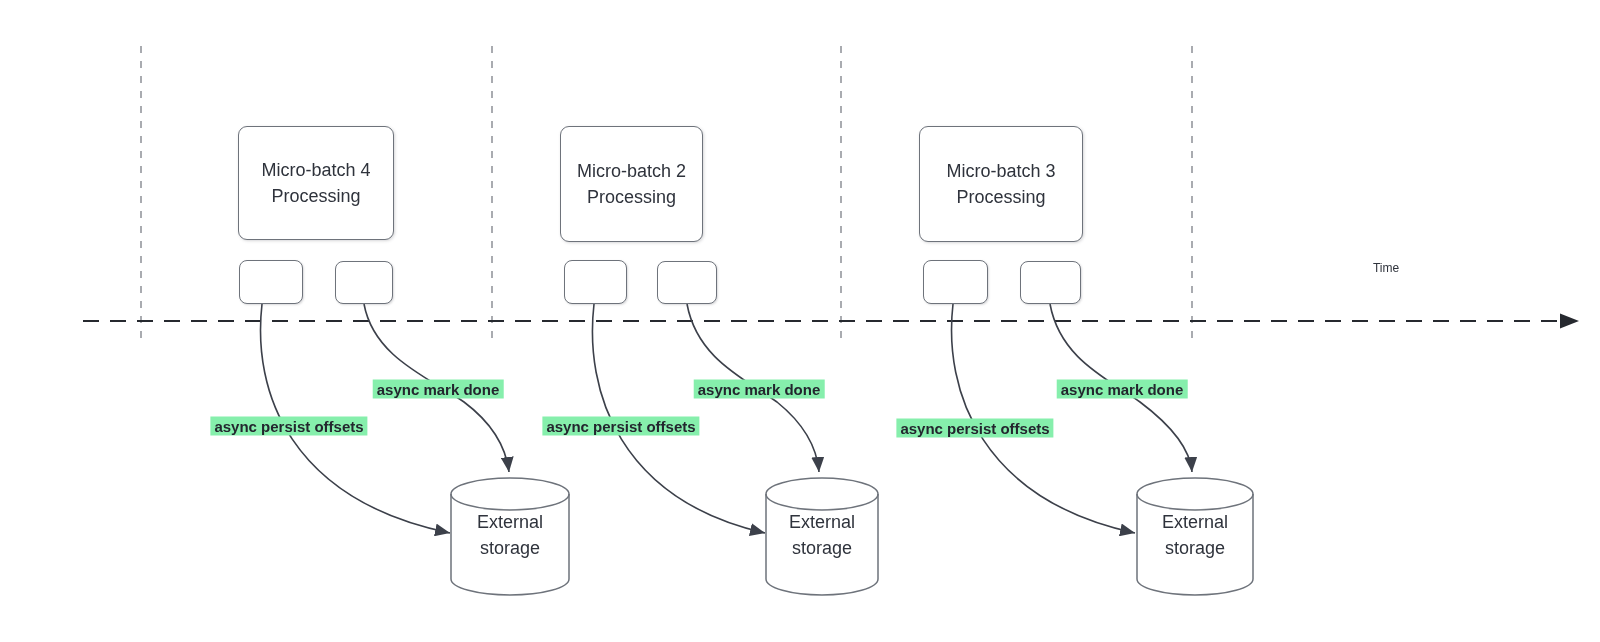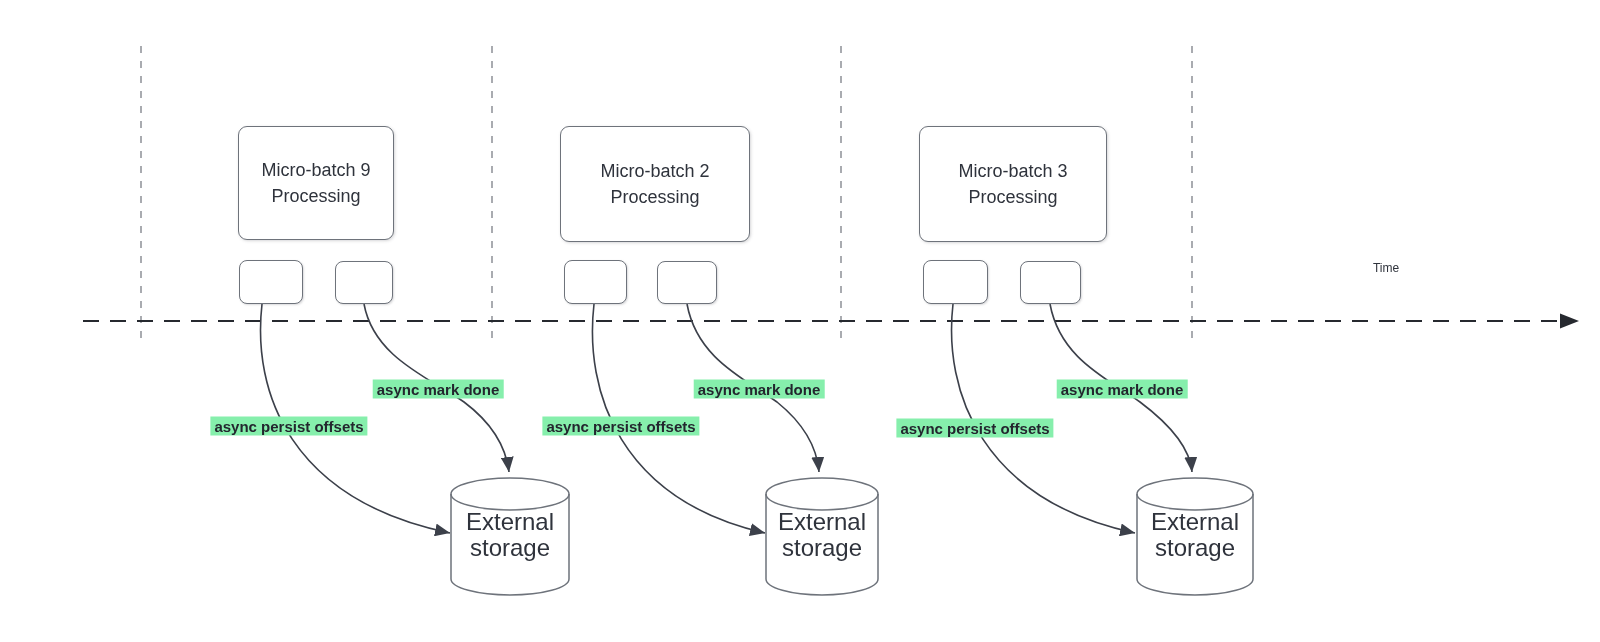--- a/index.html
+++ b/index.html
@@ -54,21 +54,21 @@
     font-size: 15px;
     font-weight: bold;
     color: #23262e;
     white-space: nowrap;
   }
   .storage-label {
     position: absolute;
     transform: translate(-50%, -50%);
     text-align: center;
     color: #2f333c;
-    font-size: 24px;
+    font-size: 18px;
     line-height: 26px;
     white-space: nowrap;
   }
   .time-label {
     position: absolute;
     transform: translate(-50%, -50%);
     color: #2f333c;
     font-size: 12px;
     white-space: nowrap;
   }
@@ -110,28 +110,28 @@
       <path d="M766,494 A56,16 0 0 1 878,494 L878,579 A56,16 0 0 1 766,579 Z" fill="#ffffff" stroke="#6e737b" stroke-width="1.5"></path>
       <path d="M766,494 A56,16 0 0 0 878,494" fill="none" stroke="#6e737b" stroke-width="1.5"></path>
     </g>
     <g>
       <path d="M1137,494 A58,16 0 0 1 1253,494 L1253,579 A58,16 0 0 1 1137,579 Z" fill="#ffffff" stroke="#6e737b" stroke-width="1.5"></path>
       <path d="M1137,494 A58,16 0 0 0 1253,494" fill="none" stroke="#6e737b" stroke-width="1.5"></path>
     </g>
   </svg>
 
   <div class="mb-box" style="left:238px; top:126px; width:156px; height:114px;">
-    <span>Micro-batch 9</span>
+    <span>Micro-batch 4</span>
     <span>Processing</span>
   </div>
-  <div class="mb-box" style="left:560px; top:126px; width:190px; height:116px;">
+  <div class="mb-box" style="left:560px; top:126px; width:143px; height:116px;">
     <span>Micro-batch 2</span>
     <span>Processing</span>
   </div>
-  <div class="mb-box" style="left:919px; top:126px; width:188px; height:116px;">
+  <div class="mb-box" style="left:919px; top:126px; width:164px; height:116px;">
     <span>Micro-batch 3</span>
     <span>Processing</span>
   </div>
 
   <div class="chip" style="left:239px; top:260px; width:64px; height:44px;"></div>
   <div class="chip" style="left:335px; top:261px; width:58px; height:43px;"></div>
   <div class="chip" style="left:564px; top:260px; width:63px; height:44px;"></div>
   <div class="chip" style="left:657px; top:261px; width:60px; height:43px;"></div>
   <div class="chip" style="left:923px; top:260px; width:65px; height:44px;"></div>
   <div class="chip" style="left:1020px; top:261px; width:61px; height:43px;"></div>

